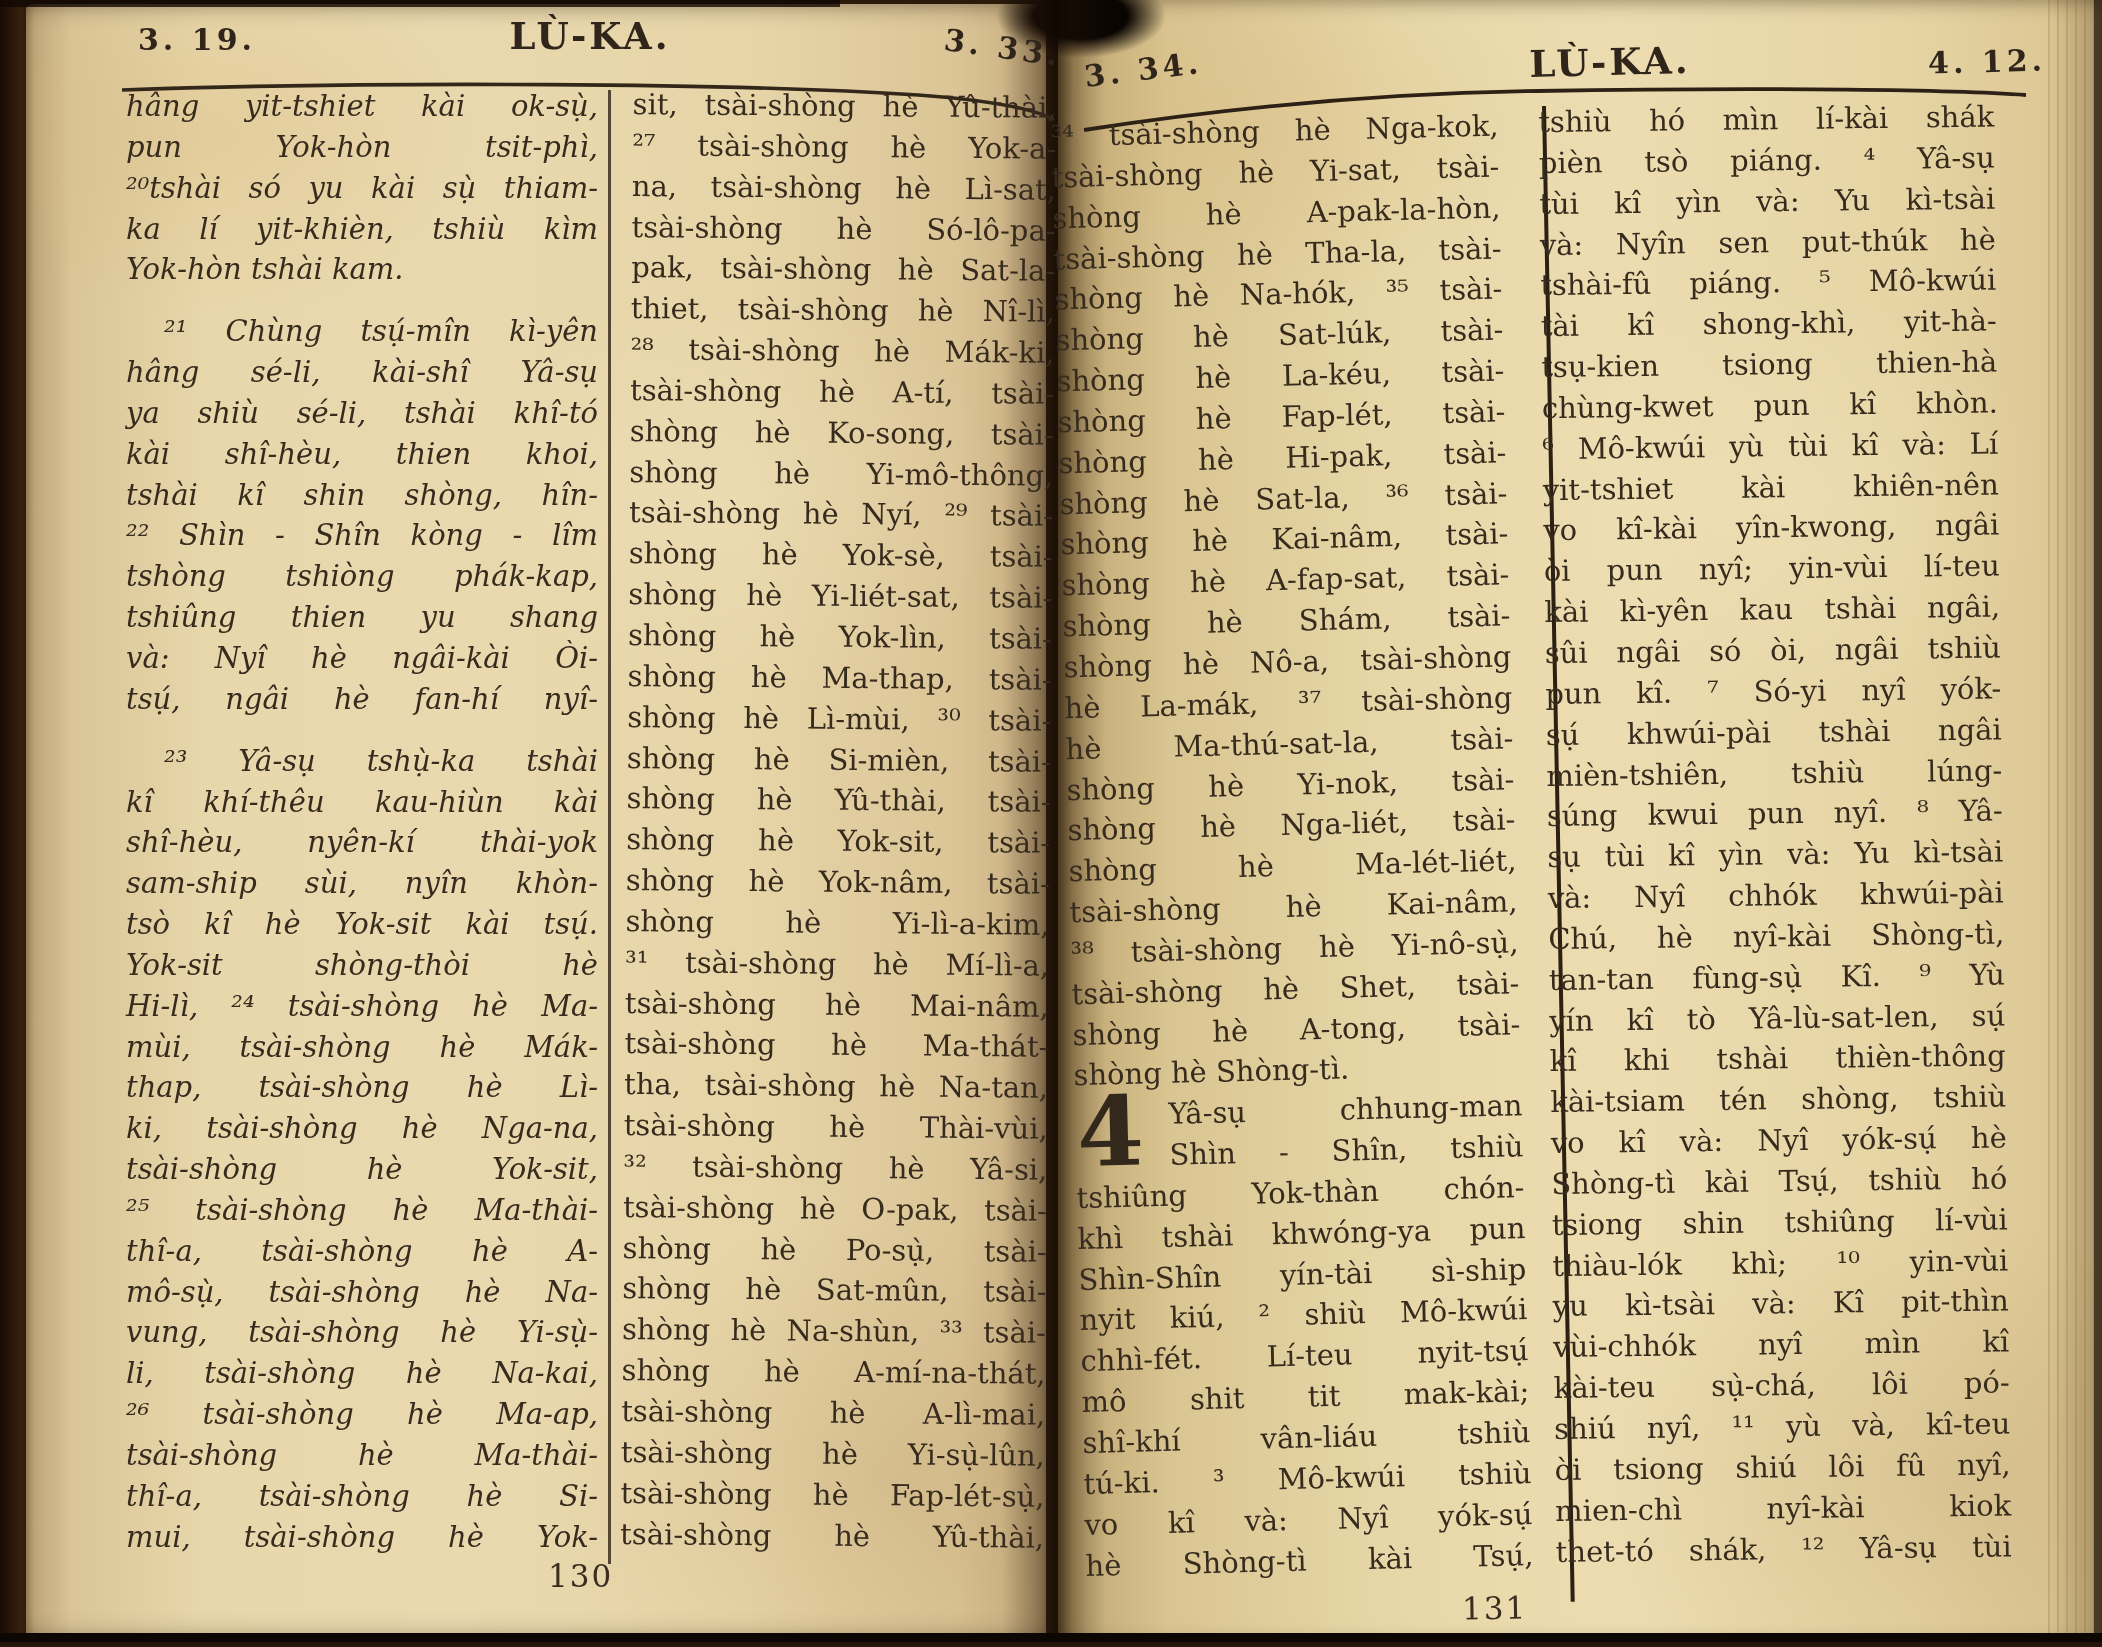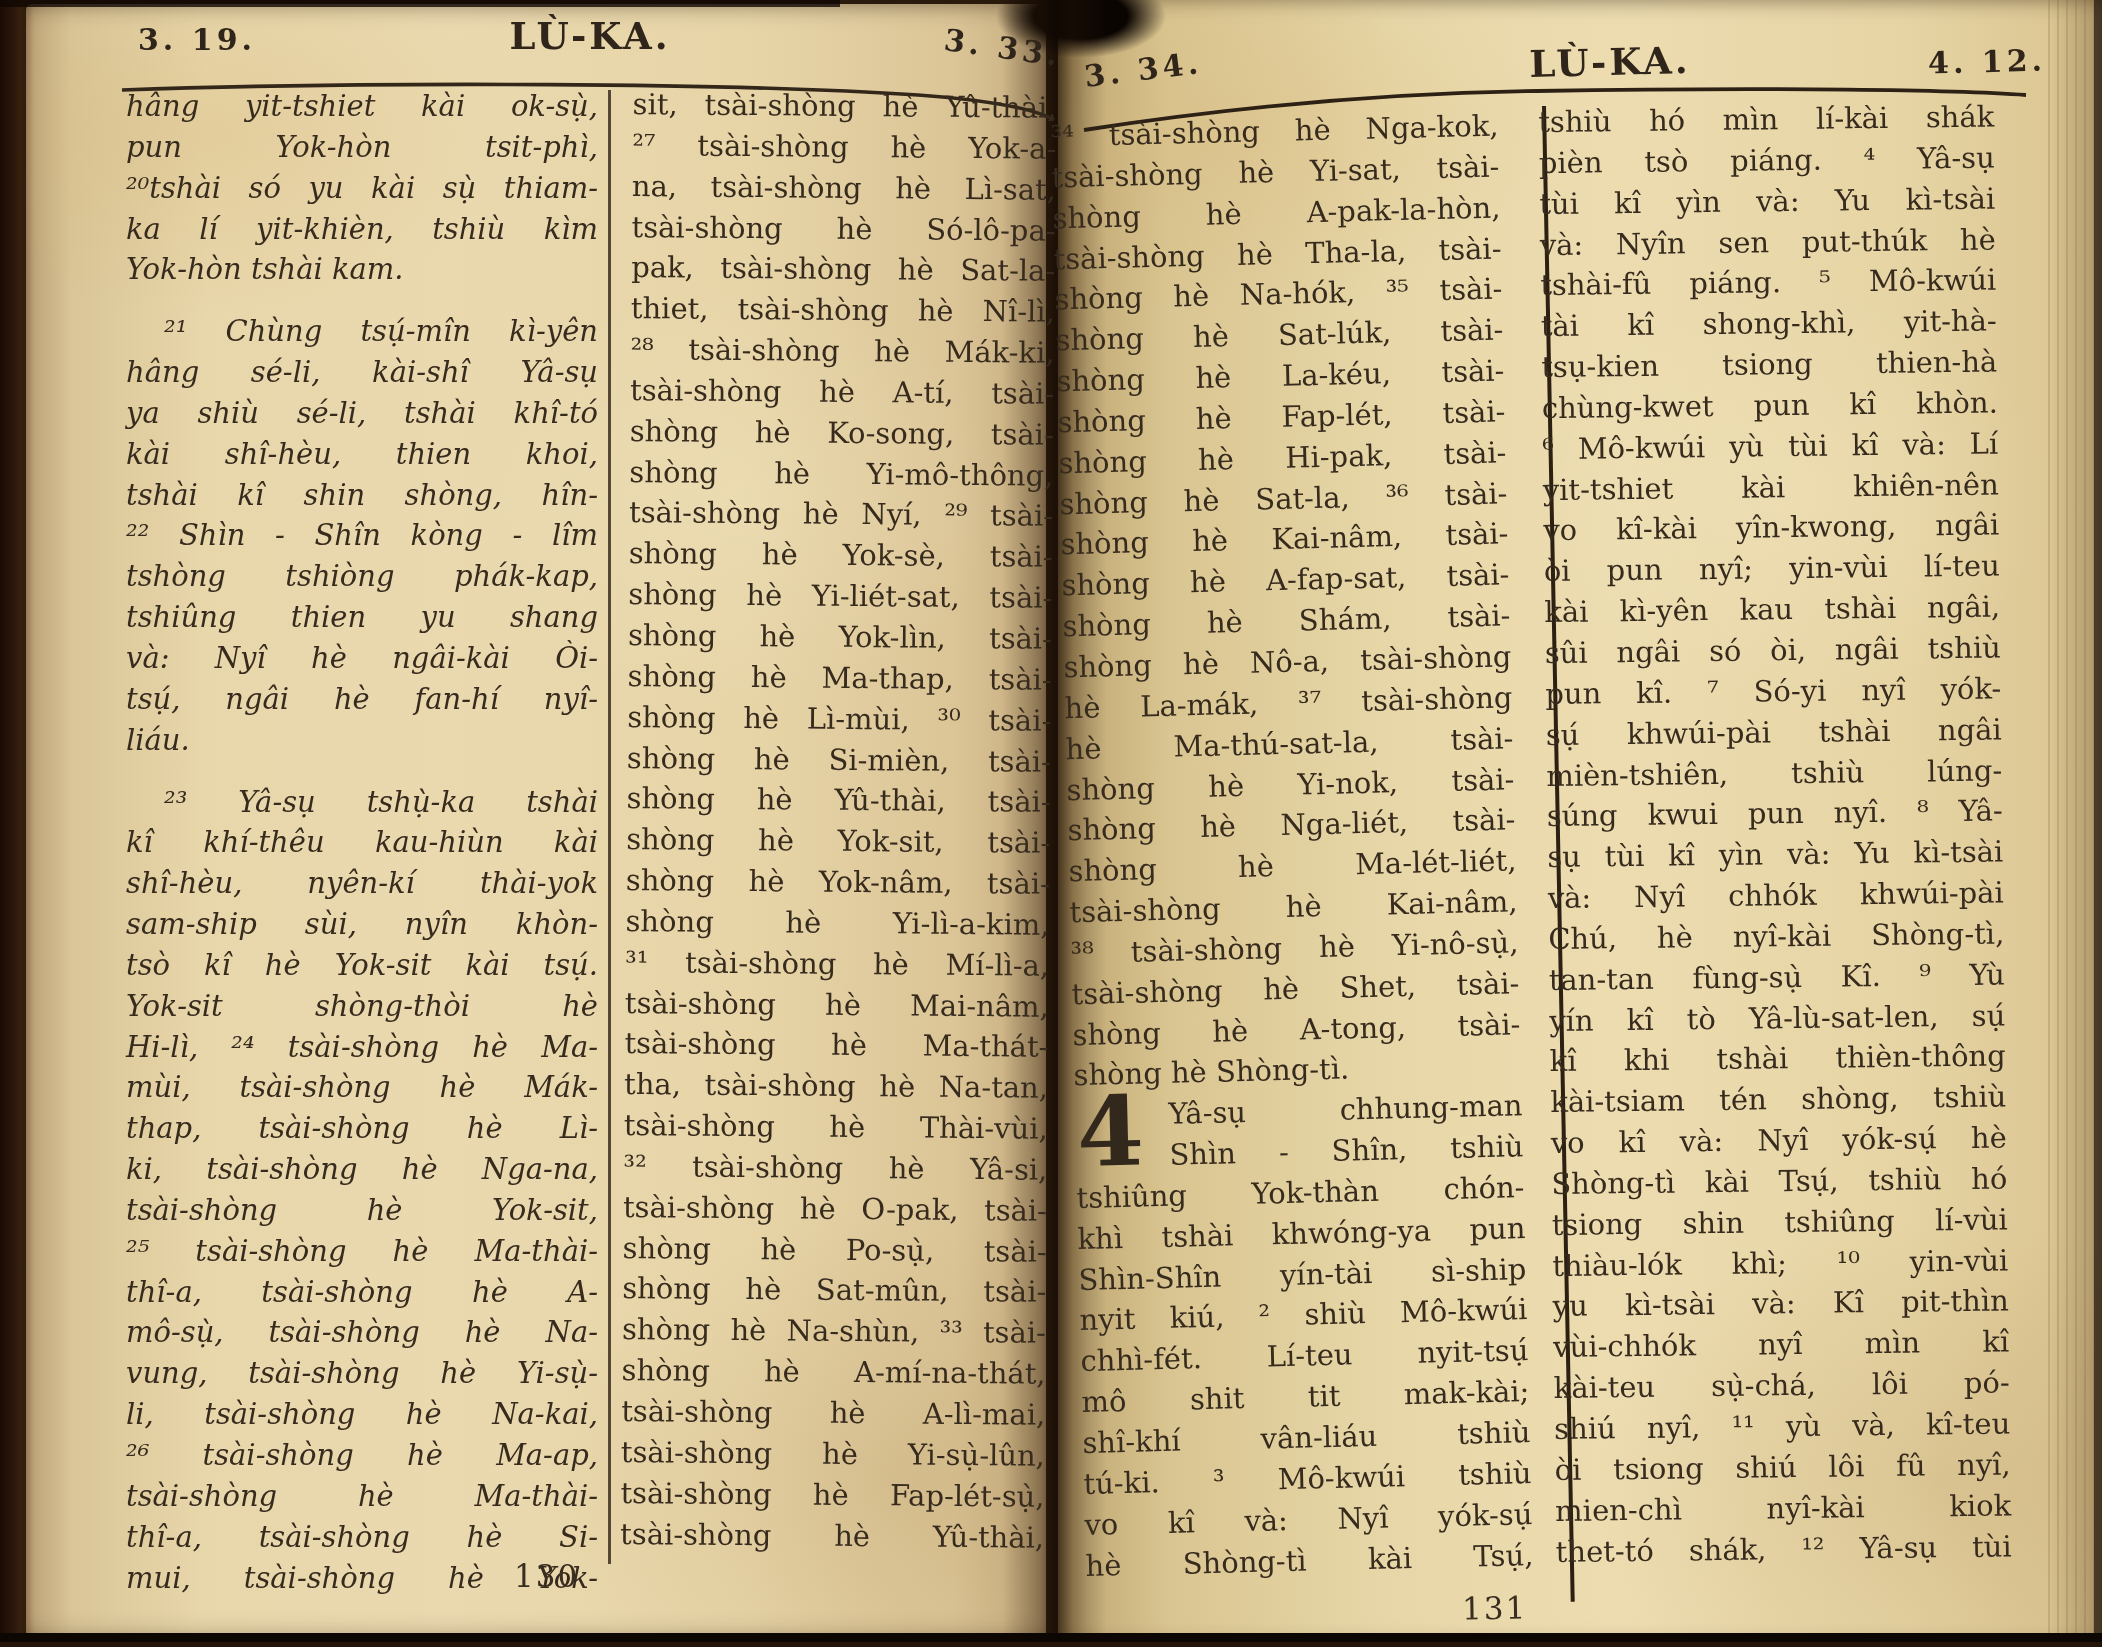--- a/index.html
+++ b/index.html
@@ -103,21 +103,20 @@
       <div class="line ps">²¹ Chùng tsụ́-mîn kì-yên</div>
       <div class="line">hâng sé-li, kài-shî Yâ-sụ</div>
       <div class="line">ya shiù sé-li, tshài khî-tó</div>
       <div class="line">kài shî-hèu, thien khoi,</div>
       <div class="line">tshài kî shin shòng, hîn-</div>
       <div class="line">²² Shìn - Shîn  kòng - lîm</div>
       <div class="line">tshòng tshiòng phák-kap,</div>
       <div class="line">tshiûng thien yu shang</div>
       <div class="line">và: Nyî hè ngâi-kài Òi-</div>
       <div class="line">tsụ́, ngâi hè fan-hí nyî-</div>
-      <div class="line pe">liáu.</div>
       <div class="line ps">²³ Yâ-sụ tshụ̀-ka tshài</div>
       <div class="line">kî khí-thêu kau-hiùn kài</div>
       <div class="line">shî-hèu, nyên-kí thài-yok</div>
       <div class="line">sam-ship sùi, nyîn khòn-</div>
       <div class="line">tsò kî hè Yok-sit kài tsụ́.</div>
       <div class="line">Yok-sit shòng-thòi hè</div>
       <div class="line">Hi-lì, ²⁴ tsài-shòng hè Ma-</div>
       <div class="line">mùi, tsài-shòng hè Mák-</div>
       <div class="line">thap, tsài-shòng hè Lì-</div>
       <div class="line">ki, tsài-shòng hè Nga-na,</div>
@@ -241,16 +240,16 @@
       <div class="line">thiàu-lók khì; ¹⁰ yin-vùi</div>
       <div class="line">yu kì-tsài và: Kî pit-thìn</div>
       <div class="line">vùi-chhók nyî mìn kî</div>
       <div class="line">kài-teu sụ̀-chá, lôi pó-</div>
       <div class="line">shiú nyî, ¹¹ yù và, kî-teu</div>
       <div class="line">òi tsiong shiú lôi fû nyî,</div>
       <div class="line">mien-chì nyî-kài kiok</div>
       <div class="line">thet-tó shák, ¹² Yâ-sụ tùi</div>
     </div>
 
-  <div class="pgnum" style="left:514px;top:1558px;">130</div>
+  <div class="pgnum" style="left:548px;top:1558px;">130</div>
   <div class="pgnum" style="left:1462px;top:1590px;transform:rotate(-1deg);">131</div>
 
 </div>
 
 </body></html>

